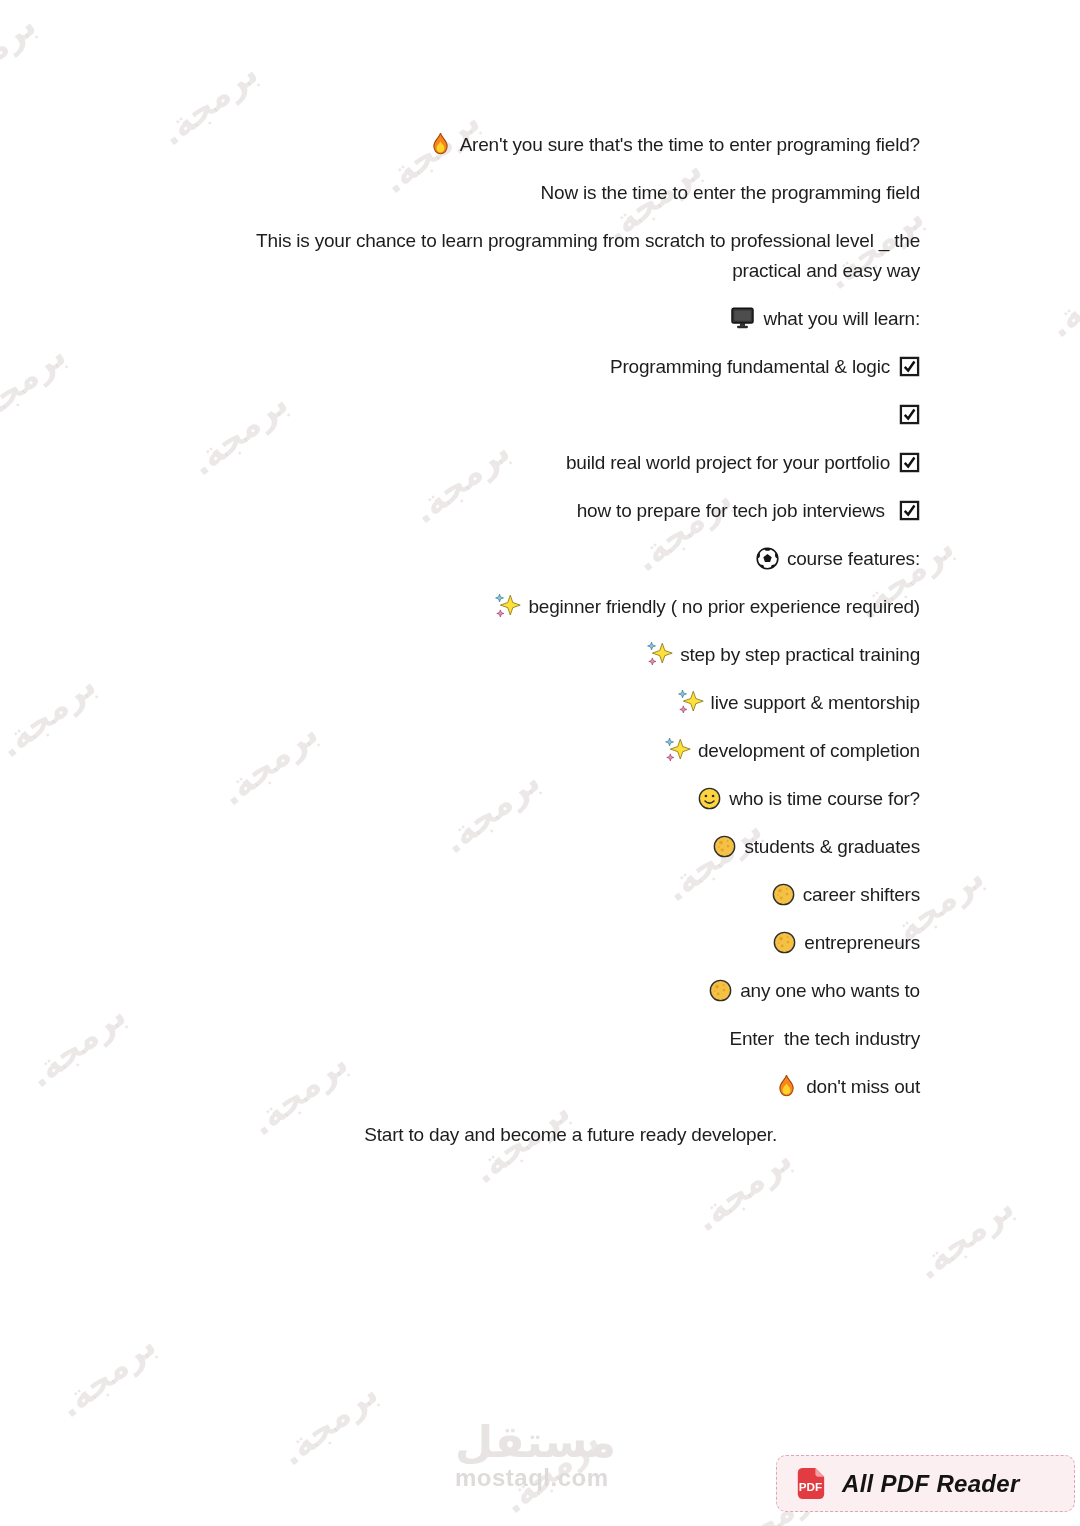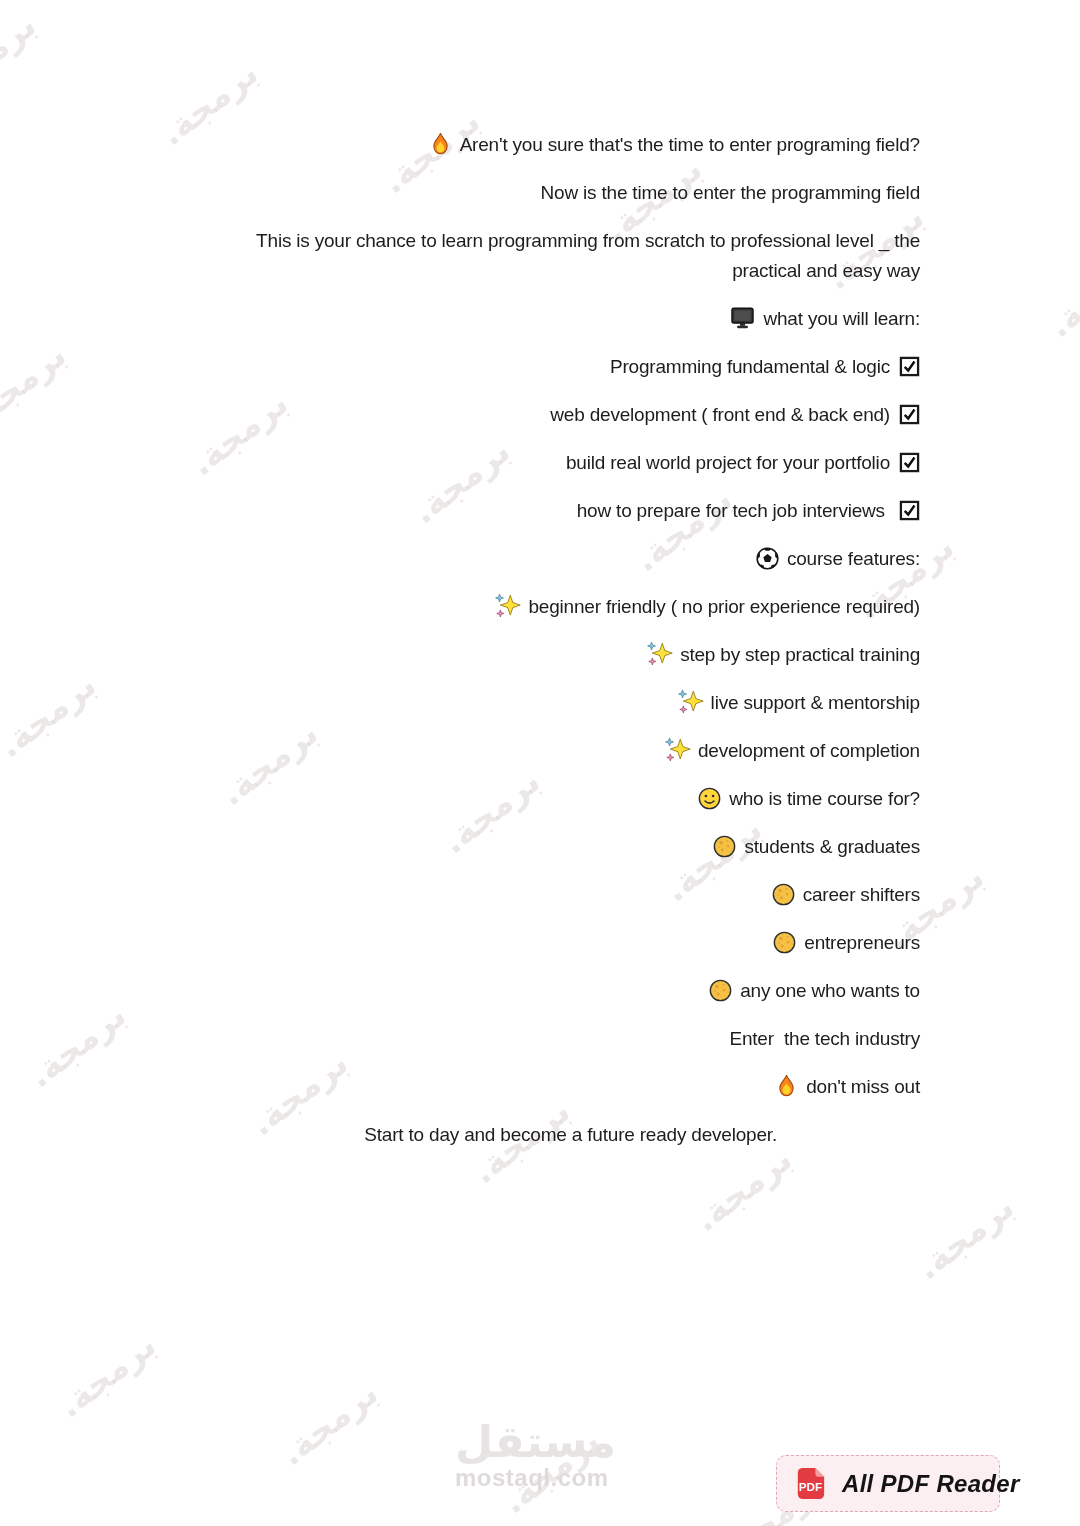--- a/index.html
+++ b/index.html
@@ -22,21 +22,21 @@
   .line{line-height:30px;margin-bottom:18px;white-space:pre;}
   .line .emoji{display:inline-block;vertical-align:-6px;margin-right:7px;line-height:0;}
   .line .emoji svg{display:inline-block;}
   .line .check{margin-left:9px;margin-right:0;vertical-align:-4px;}
   
   .mostaql{position:absolute;left:455px;top:1418px;width:170px;text-align:left;user-select:none;}
   .m-ar{font-family:"DejaVu Sans",sans-serif;font-weight:bold;font-size:44px;line-height:48px;color:#e7e4e3;}
   .m-en{font-family:"Liberation Sans",sans-serif;font-weight:bold;font-size:24px;line-height:24px;color:#dedbda;letter-spacing:0.5px;}
   
   .badge{
-    position:absolute;left:776px;top:1455px;width:224px;height:57px;box-sizing:border-box;
+    position:absolute;left:776px;top:1455px;width:299px;height:57px;box-sizing:border-box;
     background:#fbeff1;border:1.5px dashed #dfa7b2;border-radius:10px;
     display:flex;align-items:center;gap:12px;padding-left:14px;cursor:pointer;
   }
   .badge-icon{display:inline-block;line-height:0;}
   .badge-label{
     font-family:"Liberation Sans",sans-serif;font-weight:bold;font-style:italic;
     font-size:24px;color:#141414;letter-spacing:0.3px;white-space:nowrap;
   }
 </style>
 </head>
@@ -84,21 +84,21 @@
       <div class="line"><span class="emoji"><svg width="27" height="27" viewBox="0 0 32 32">
             <rect x="3.5" y="5" width="25" height="17.5" rx="2.2" fill="#333333" stroke="#111111" stroke-width="1.6"></rect>
             <rect x="6.2" y="7.8" width="19.6" height="12" rx="1" fill="#4d4d4d"></rect>
             <rect x="13" y="22.5" width="6" height="3.4" fill="#2b2b2b"></rect>
             <rect x="9.5" y="25.9" width="13" height="2.7" rx="1.3" fill="#2b2b2b"></rect>
           </svg></span><span class="line-text">what you will learn:</span></div>
       <div class="line"><span class="line-text">Programming fundamental &amp; logic</span><span class="emoji check"><svg width="21" height="21" viewBox="0 0 22 22">
             <rect x="2" y="2" width="18" height="18" fill="#ffffff" stroke="#1a1a1a" stroke-width="2.4"></rect>
             <path d="M6 11.5 L9.6 15.2 L16.2 5.8" fill="none" stroke="#111111" stroke-width="2.6"></path>
           </svg></span></div>
-      <div class="line"><span class="line-text">web development ( front end &amp; back end)</span><span class="emoji check"><svg width="21" height="21" viewBox="0 0 22 22">
+      <div class="line"><span class="emoji check"><svg width="21" height="21" viewBox="0 0 22 22">
             <rect x="2" y="2" width="18" height="18" fill="#ffffff" stroke="#1a1a1a" stroke-width="2.4"></rect>
             <path d="M6 11.5 L9.6 15.2 L16.2 5.8" fill="none" stroke="#111111" stroke-width="2.6"></path>
           </svg></span></div>
       <div class="line"><span class="line-text">build real world project for your portfolio</span><span class="emoji check"><svg width="21" height="21" viewBox="0 0 22 22">
             <rect x="2" y="2" width="18" height="18" fill="#ffffff" stroke="#1a1a1a" stroke-width="2.4"></rect>
             <path d="M6 11.5 L9.6 15.2 L16.2 5.8" fill="none" stroke="#111111" stroke-width="2.6"></path>
           </svg></span></div>
       <div class="line"><span class="line-text">how to prepare for tech job interviews </span><span class="emoji check"><svg width="21" height="21" viewBox="0 0 22 22">
             <rect x="2" y="2" width="18" height="18" fill="#ffffff" stroke="#1a1a1a" stroke-width="2.4"></rect>
             <path d="M6 11.5 L9.6 15.2 L16.2 5.8" fill="none" stroke="#111111" stroke-width="2.6"></path>

